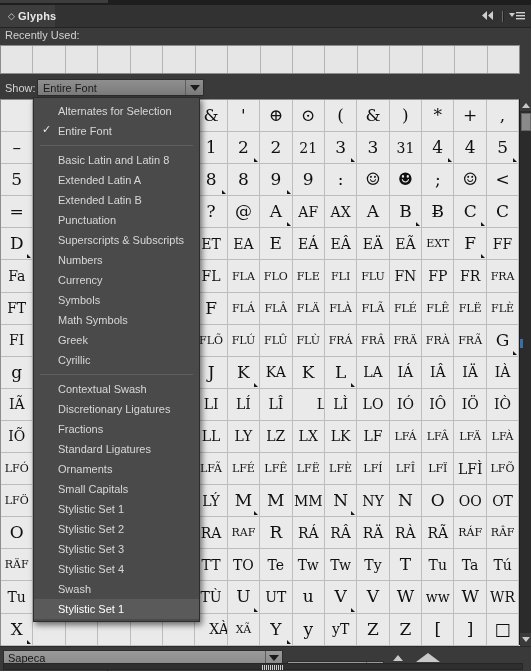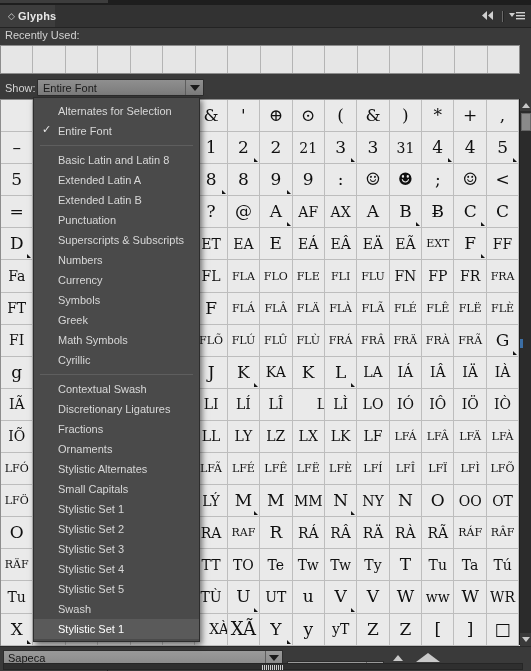--- a/index.html
+++ b/index.html
@@ -746,21 +746,21 @@
         <div class="gcell">
           <span class="gglyph" style="font-size: 11px;">LFÍ</span>
         </div>
         <div class="gcell">
           <span class="gglyph" style="font-size: 11px;">LFÎ</span>
         </div>
         <div class="gcell">
           <span class="gglyph" style="font-size: 11px;">LFÏ</span>
         </div>
         <div class="gcell">
-          <span class="gglyph" style="font-size: 11px; text-align: right;">LFÌ</span>
+          <span class="gglyph" style="font-size: 14px; text-align: right;">LFÌ</span>
         </div>
         <div class="gcell">
           <span class="gglyph" style="font-size: 11px;">LFÕ</span>
         </div>
       </div>
       <div class="gridrow">
         <div class="gcell">
           <span class="gglyph" style="font-size: 11px;">LFÖ</span>
         </div>
         <div class="gcell">
@@ -975,21 +975,21 @@
         <div class="gcell">
           <span class="gglyph"></span>
         </div>
         <div class="gcell">
           <span class="gglyph"></span>
         </div>
         <div class="gcell">
           <span class="gglyph" style="font-size: 14px; margin-left: 16px;">XÀ</span>
         </div>
         <div class="gcell">
-          <span class="gglyph" style="font-size: 18px;">XÃ</span>
+          <span class="gglyph" style="font-size: 11px;">XÃ</span>
         </div>
         <div class="gcell alt">
           <span class="gglyph">Y</span>
         </div>
         <div class="gcell">
           <span class="gglyph">y</span>
         </div>
         <div class="gcell">
           <span class="gglyph" style="font-size: 14px;">yT</span>
         </div>
@@ -1048,61 +1048,58 @@
       <div class="mi">
         <span>Numbers</span>
       </div>
       <div class="mi">
         <span>Currency</span>
       </div>
       <div class="mi">
         <span>Symbols</span>
       </div>
       <div class="mi">
+        <span>Math Symbols</span>
+      </div>
+      <div class="mi">
         <span>Greek</span>
       </div>
       <div class="mi">
-        <span>Math Symbols</span>
-      </div>
-      <div class="mi">
         <span>Cyrillic</span>
       </div>
       <div class="msep"></div>
       <div class="mi">
         <span>Contextual Swash</span>
       </div>
       <div class="mi">
         <span>Discretionary Ligatures</span>
       </div>
       <div class="mi">
         <span>Fractions</span>
       </div>
       <div class="mi">
+        <span>Standard Ligatures</span>
+      </div>
+      <div class="mi">
         <span>Ornaments</span>
       </div>
       <div class="mi">
-        <span>Stylistic Alternates</span>
-      </div>
-      <div class="mi">
         <span>Small Capitals</span>
       </div>
       <div class="mi">
         <span>Stylistic Set 1</span>
       </div>
       <div class="mi">
         <span>Stylistic Set 2</span>
       </div>
       <div class="mi">
         <span>Stylistic Set 3</span>
       </div>
       <div class="mi">
         <span>Stylistic Set 4</span>
-      </div>
-      <div class="mi">
-        <span>Stylistic Set 5</span>
       </div>
       <div class="mi">
         <span>Swash</span>
       </div>
       <div class="mi highlight">
         <span>Stylistic Set 1</span>
       </div>
     </div>
 
   <div class="bottombar">

